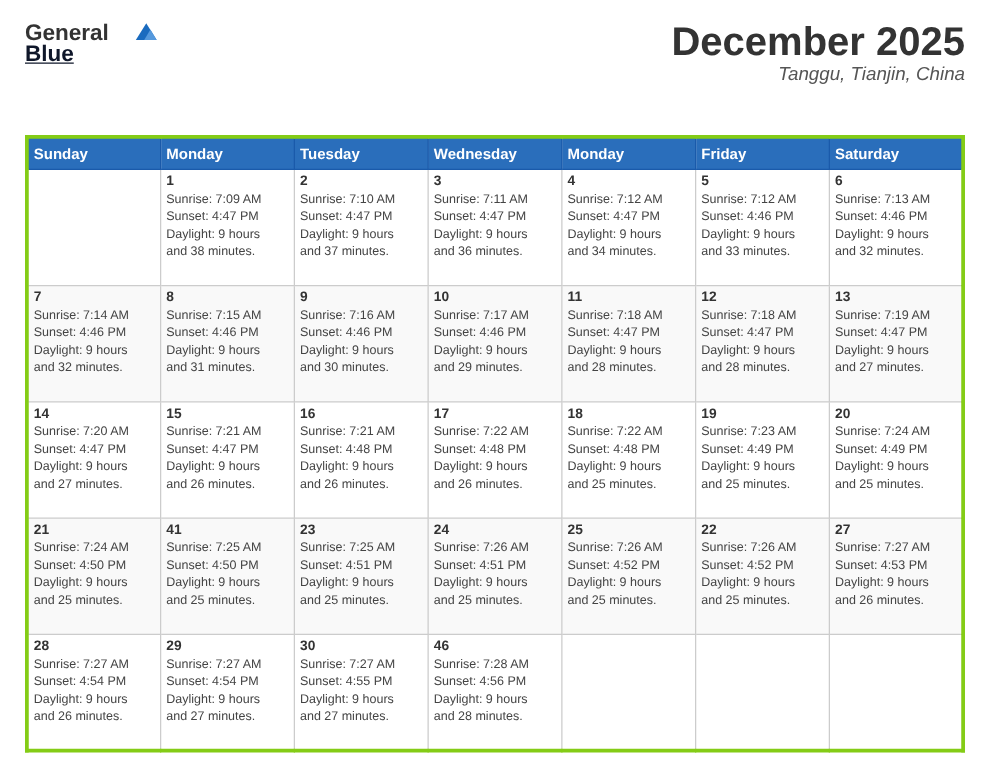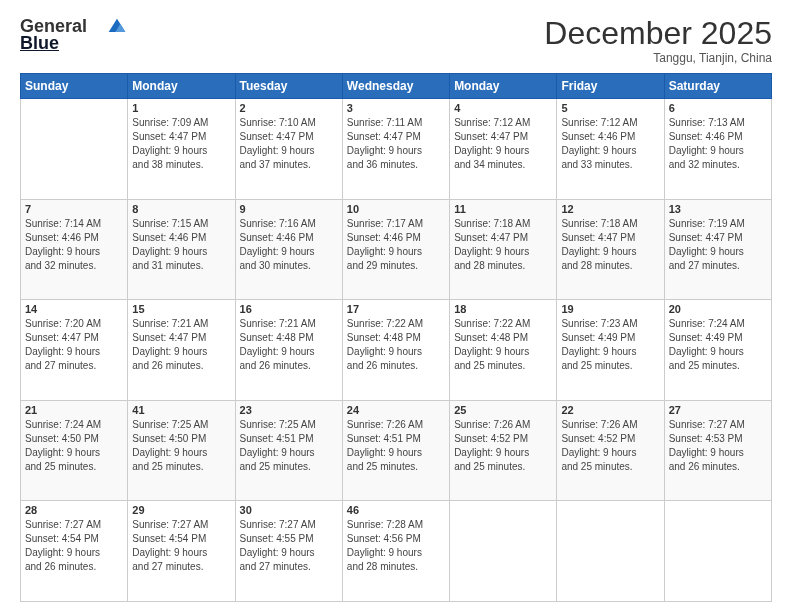--- a/index.html
+++ b/index.html
@@ -36,34 +36,36 @@
     .logo-icon {
       width: 20px;
       height: 20px;
       margin-left: 2px;
     }
     .title-block {
       text-align: right;
     }
     .month-title {
       font-size: 32px;
-      font-weight: normal;
+      font-weight: bold;
       color: #333;
       line-height: 1.1;
     }
     .location {
-      font-size: 12px;
+      font-size: 15px;
       color: #555;
+      font-style: italic;
     }
     .calendar {
       flex: 1;
-      border: 1px solid #84cc16;
+      border: 3px solid #84cc16;
       border-collapse: collapse;
       width: 100%;
       table-layout: fixed;
+      margin-top: 32px;
     }
     .calendar th {
       background-color: #2a6ebb;
       color: #fff;
       font-size: 12px;
       font-weight: bold;
       padding: 5px 4px;
       text-align: left;
       border: 1px solid #1a5aaa;
     }

